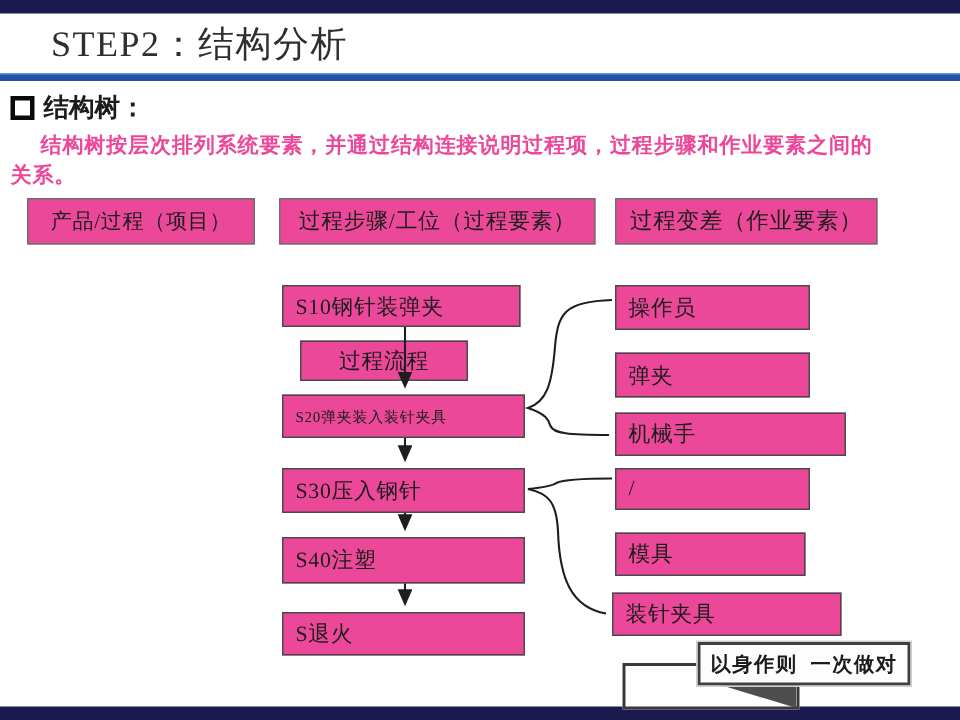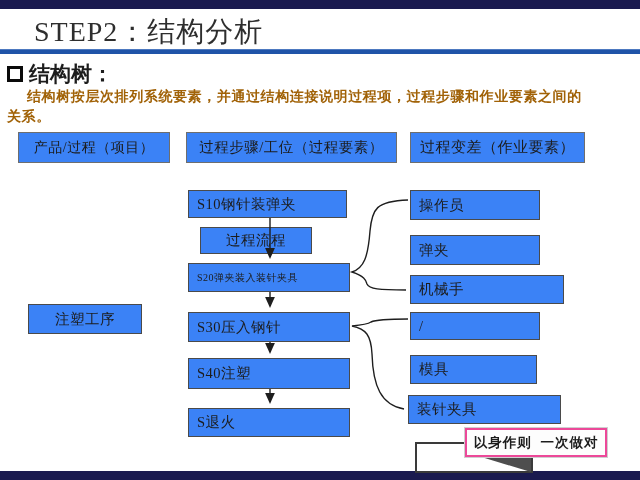--- a/index.html
+++ b/index.html
@@ -4,31 +4,31 @@
 <style>
   html,body{margin:0;padding:0;background:#e8e8e8;}
   .slide{
     position:relative;width:640px;height:480px;background:#ffffff;
     overflow:hidden;font-family:"Liberation Serif","DejaVu Serif",serif;color:#1c1c1c;
   }
   .bar{position:absolute;left:0;width:640px;height:9px;background:#1a1a4f;z-index:1;}
   .bar.top{top:0;}
   .bar.bottom{top:471px;}
   .title{
-    position:absolute;left:34px;top:13px;font-size:28px;letter-spacing:1px;
+    position:absolute;left:34px;top:13px;font-size:24px;letter-spacing:1px;
     color:#2e2e2e;font-weight:500;white-space:nowrap;z-index:2;
   }
   .rule{position:absolute;left:0;top:49px;width:640px;height:4px;background:#2054a8;border-top:1px solid #4d79c0;z-index:2;}
-  .heading{position:absolute;left:7px;top:60px;font-size:21px;font-weight:700;display:flex;align-items:center;z-index:2;}
+  .heading{position:absolute;left:7px;top:60px;font-size:17px;font-weight:700;display:flex;align-items:center;z-index:2;}
   .sq{display:inline-block;width:10px;height:10px;border:3px solid #0a0a0a;margin-right:6px;}
-  .para{position:absolute;font-size:14px;font-weight:600;letter-spacing:0.6px;color:#a16207;white-space:nowrap;z-index:2;}
+  .para{position:absolute;font-size:14px;font-weight:600;letter-spacing:0.6px;color:#ec4899;white-space:nowrap;z-index:2;}
   .p1{left:27px;top:88px;}
   .p2{left:7px;top:108px;}
   .box{
-    position:absolute;background:#3b82f6;border:1.5px solid #4a4a4a;
+    position:absolute;background:#ec4899;border:1.5px solid #4a4a4a;
     box-sizing:border-box;display:flex;align-items:center;
     font-size:14.5px;letter-spacing:0.5px;white-space:nowrap;z-index:3;
   }
   .box.center{justify-content:center;}
   .box.left-pad{padding-left:8px;justify-content:flex-start;}
   .hdr{border-color:#6e6e6e;}
   #hdr-product{left:18px;top:132px;width:152px;height:31px;font-size:14px;}
   #hdr-step{left:186px;top:132px;width:211px;height:31px;font-size:14.5px;}
   #hdr-variance{left:410px;top:132px;width:175px;height:31px;font-size:15px;}
   #flow-s10{left:188px;top:190px;width:159px;height:28px;}
@@ -48,21 +48,21 @@
   .banner-back{
     position:absolute;left:415px;top:442px;width:114px;height:27px;
     background:#fff;border:2px solid #3a3a3a;z-index:5;
   }
   .banner-fold{
     position:absolute;left:465px;top:452px;width:66px;height:20px;background:#4e4e4e;
     clip-path:polygon(0 0,100% 0,100% 100%);z-index:6;
   }
   .banner-front{
     position:absolute;left:465px;top:428px;width:138px;height:25px;
-    background:#fdfdfd;border:2px solid #ec4899;outline:1px solid #cfcfcf;
+    background:#fdfdfd;border:2px solid #404040;outline:1px solid #cfcfcf;
     display:flex;align-items:center;justify-content:center;
     font-size:13.5px;font-weight:700;letter-spacing:1px;z-index:7;white-space:pre;
   }
 </style>
 </head>
 <body>
 
 <div class="slide">
 
   <div class="bar top"></div>
@@ -82,21 +82,20 @@
   <div class="box center hdr" id="hdr-step">过程步骤/工位（过程要素）</div>
   <div class="box center hdr" id="hdr-variance">过程变差（作业要素）</div>
 
   <div class="box left-pad" id="flow-s10">S10钢针装弹夹</div>
   <div class="box center" id="flow-label">过程流程</div>
   <div class="box left-pad" id="flow-s20">S20弹夹装入装针夹具</div>
   <div class="box left-pad" id="flow-s30">S30压入钢针</div>
   <div class="box left-pad" id="flow-s40">S40注塑</div>
   <div class="box left-pad" id="flow-s50">S退火</div>
 
-  <div class="box center" id="proc-injection">注塑工序</div>
 
   <div class="box left-pad" id="el-operator">操作员</div>
   <div class="box left-pad" id="el-clip">弹夹</div>
   <div class="box left-pad" id="el-robot">机械手</div>
   <div class="box left-pad" id="el-slash">/</div>
   <div class="box left-pad" id="el-mold">模具</div>
   <div class="box left-pad" id="el-fixture">装针夹具</div>
 
   <svg class="overlay" viewBox="0 0 640 480" xmlns="http://www.w3.org/2000/svg">
     <defs>

